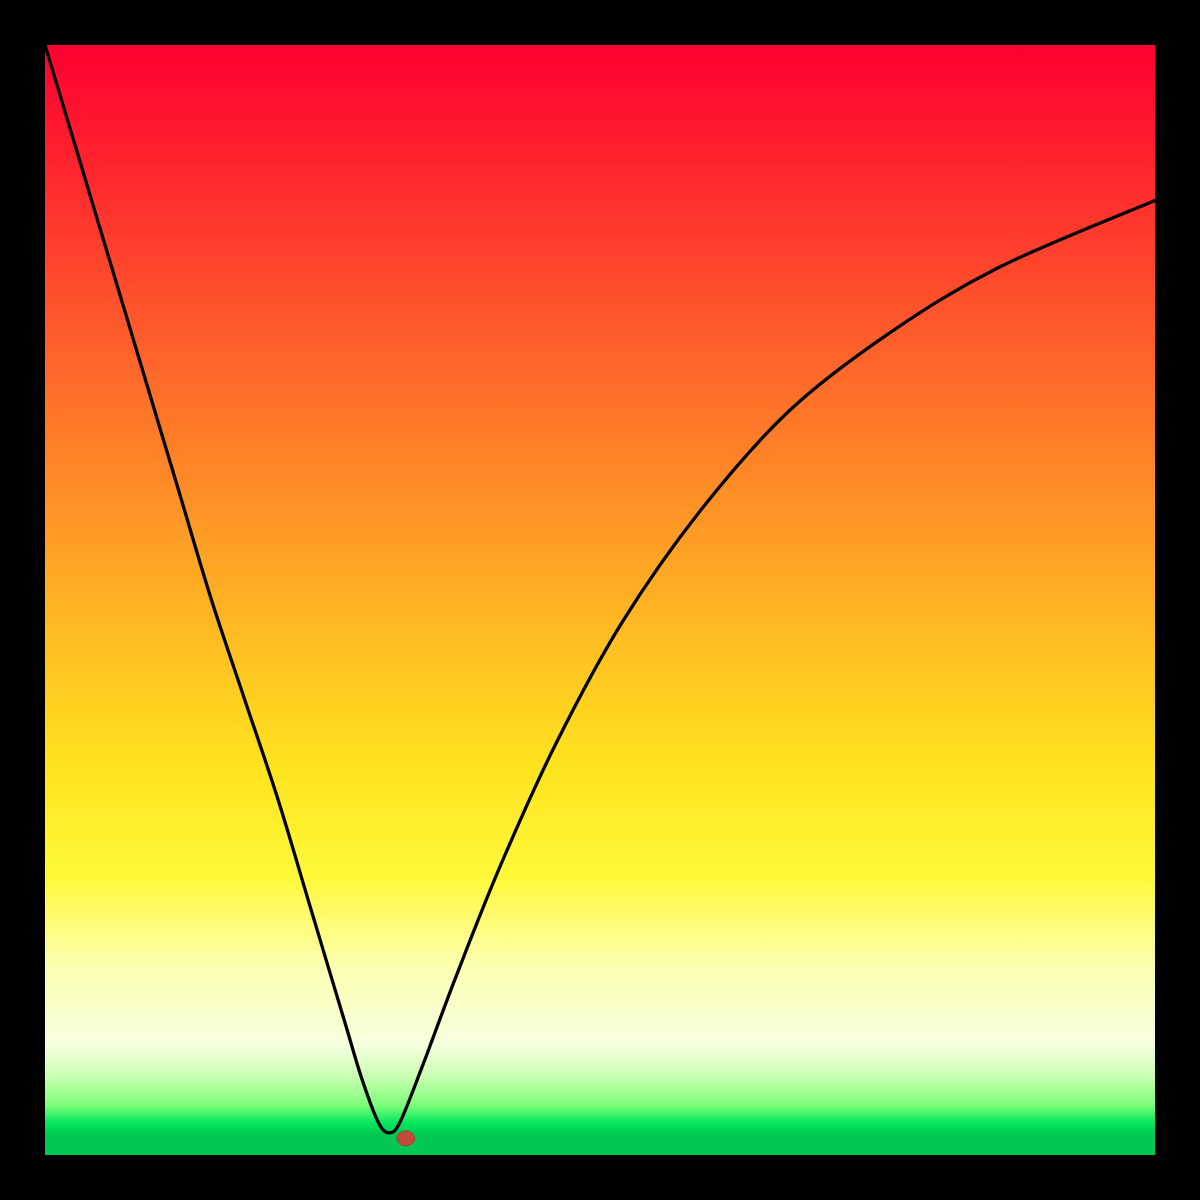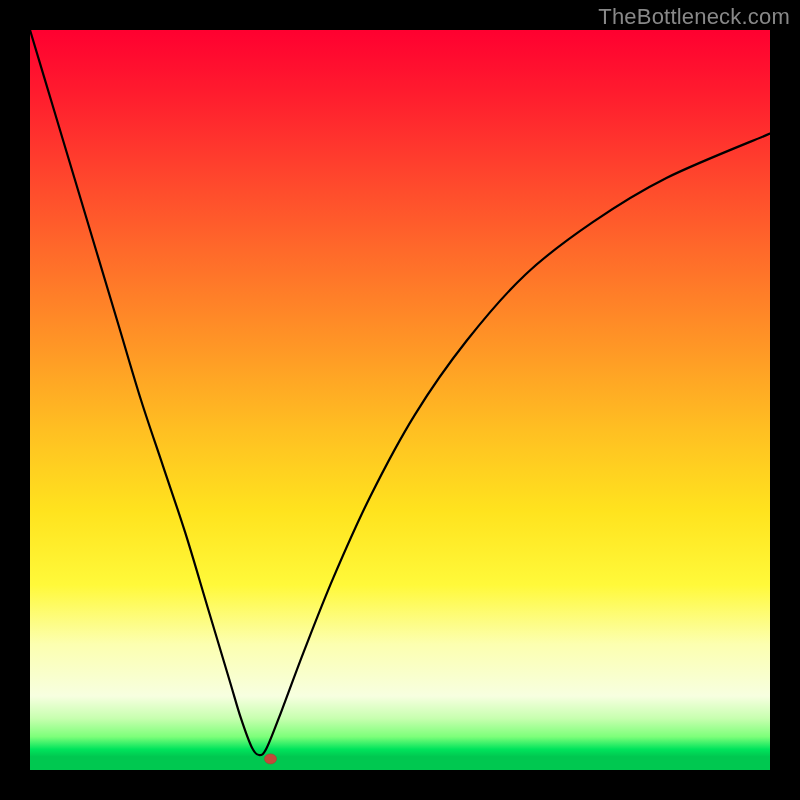--- a/index.html
+++ b/index.html
@@ -73,21 +73,20 @@
     fill: #c24a3a;
     stroke: #aa3f30;
     stroke-width: 0.6;
   }
 </style>
 </head>
 <body>
 
 <div class="frame">
 
-  <div class="watermark">TheBottleneck.com</div>
 
   <div class="plot-area">
     <svg class="curve-svg" viewBox="0 0 740 740" preserveAspectRatio="none">
       <path id="curvePath" class="curve-path" d="M 0,0 C 3.6999999999999997,12.333333333333334 14.8,49.33333333333333 22.2,74 C 29.599999999999998,98.66666666666667 37,123.33333333333333 44.4,148 C 51.8,172.66666666666666 59.199999999999996,197.33333333333334 66.6,222 C 74,246.66666666666666 81.39999999999999,271.3333333333333 88.8,296 C 96.2,320.6666666666667 103.6,346.56666666666666 111,370 C 118.4,393.43333333333334 125.79999999999998,414.40000000000003 133.2,436.6 C 140.6,458.8 148,479.76666666666665 155.4,503.2 C 162.8,526.6333333333333 170.2,552.5333333333334 177.6,577.2 C 185,601.8666666666667 194.25,632.7 199.8,651.2 C 205.35000000000002,669.7 207.2,677.1 210.89999999999998,688.2 C 214.59999999999997,699.3000000000001 218.91666666666666,711.6333333333333 222,717.8 C 225.08333333333334,723.9666666666666 226.93333333333334,725.2 229.4,725.2 C 231.86666666666667,725.2 233.10000000000002,725.1999999999999 236.8,717.8 C 240.5,710.4 245.43333333333337,696.8333333333333 251.60000000000002,680.8 C 257.7666666666667,664.7666666666667 265.1666666666667,643.8 273.8,621.6 C 282.43333333333334,599.4000000000001 292.29999999999995,573.5 303.4,547.6 C 314.5,521.7 326.83333333333337,493.3333333333333 340.40000000000003,466.2 C 353.9666666666667,439.06666666666666 368.7666666666667,410.7 384.8,384.8 C 400.8333333333333,358.90000000000003 418.09999999999997,334.23333333333335 436.59999999999997,310.8 C 455.09999999999997,287.3666666666667 474.83333333333337,263.93333333333334 495.8,244.2 C 516.7666666666667,224.46666666666664 538.9666666666667,208.4333333333333 562.4,192.39999999999998 C 585.8333333333333,176.36666666666665 606.8,162.79999999999998 636.4,148 C 666,133.20000000000002 722.7333333333333,111.00000000000001 740,103.60000000000002"></path>
       <ellipse id="markerDot" class="dot" rx="6" ry="5" cx="240.5" cy="728.9"></ellipse>
     </svg>
   </div>
 
 </div>
 

